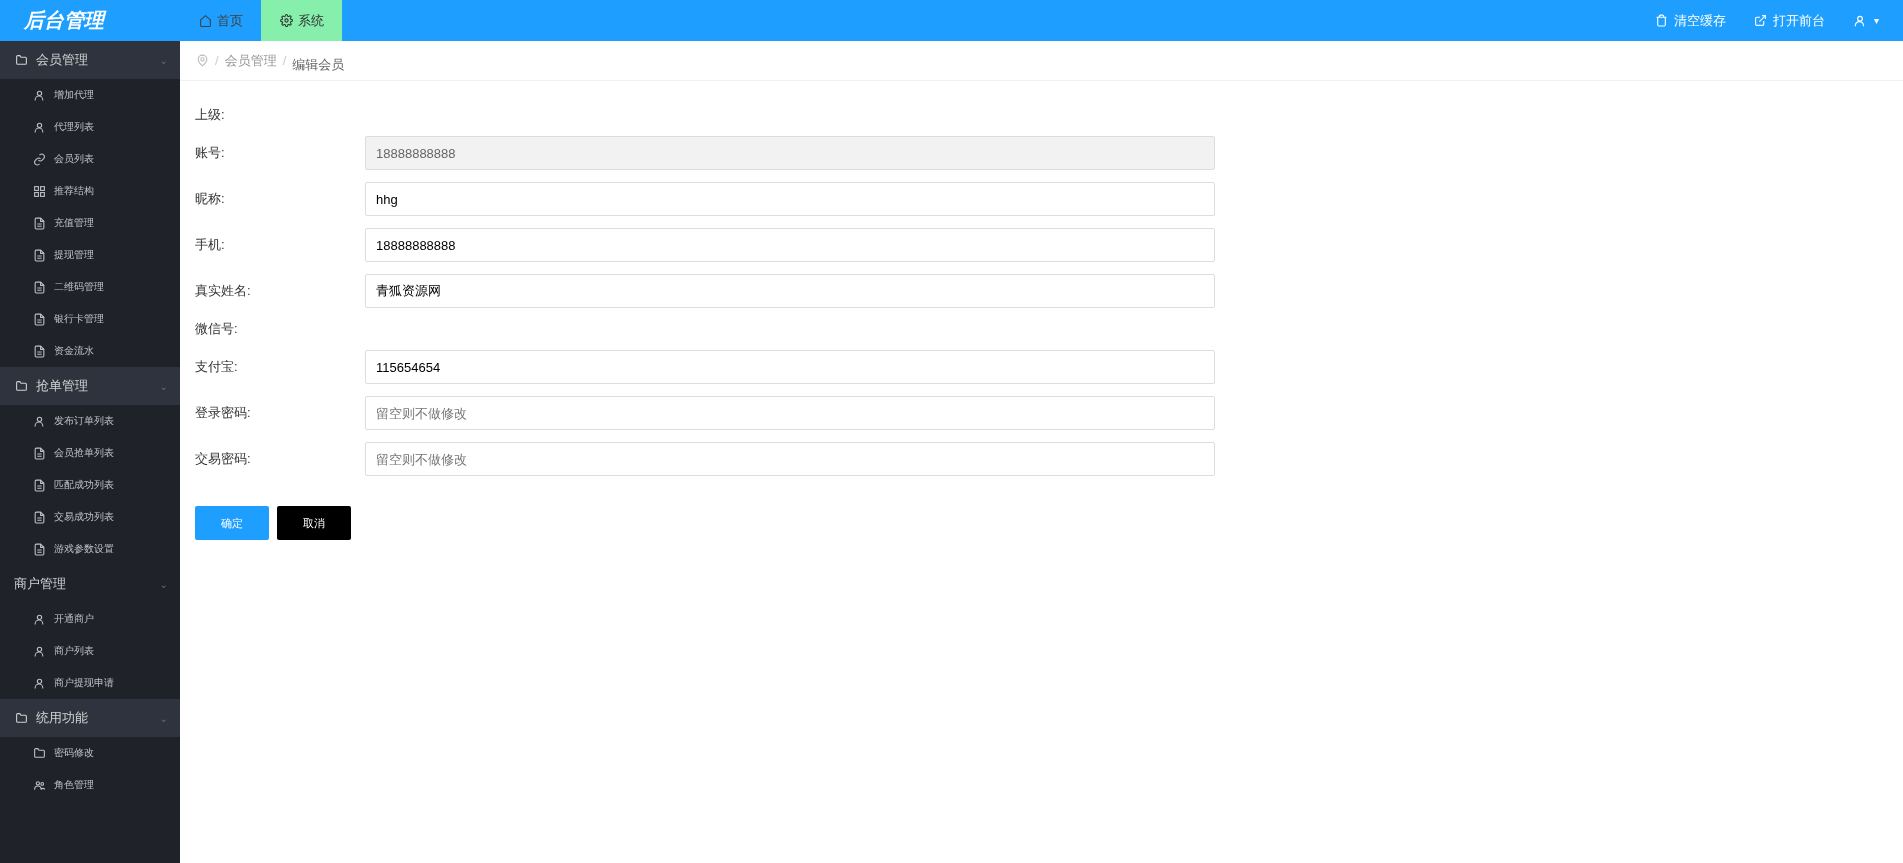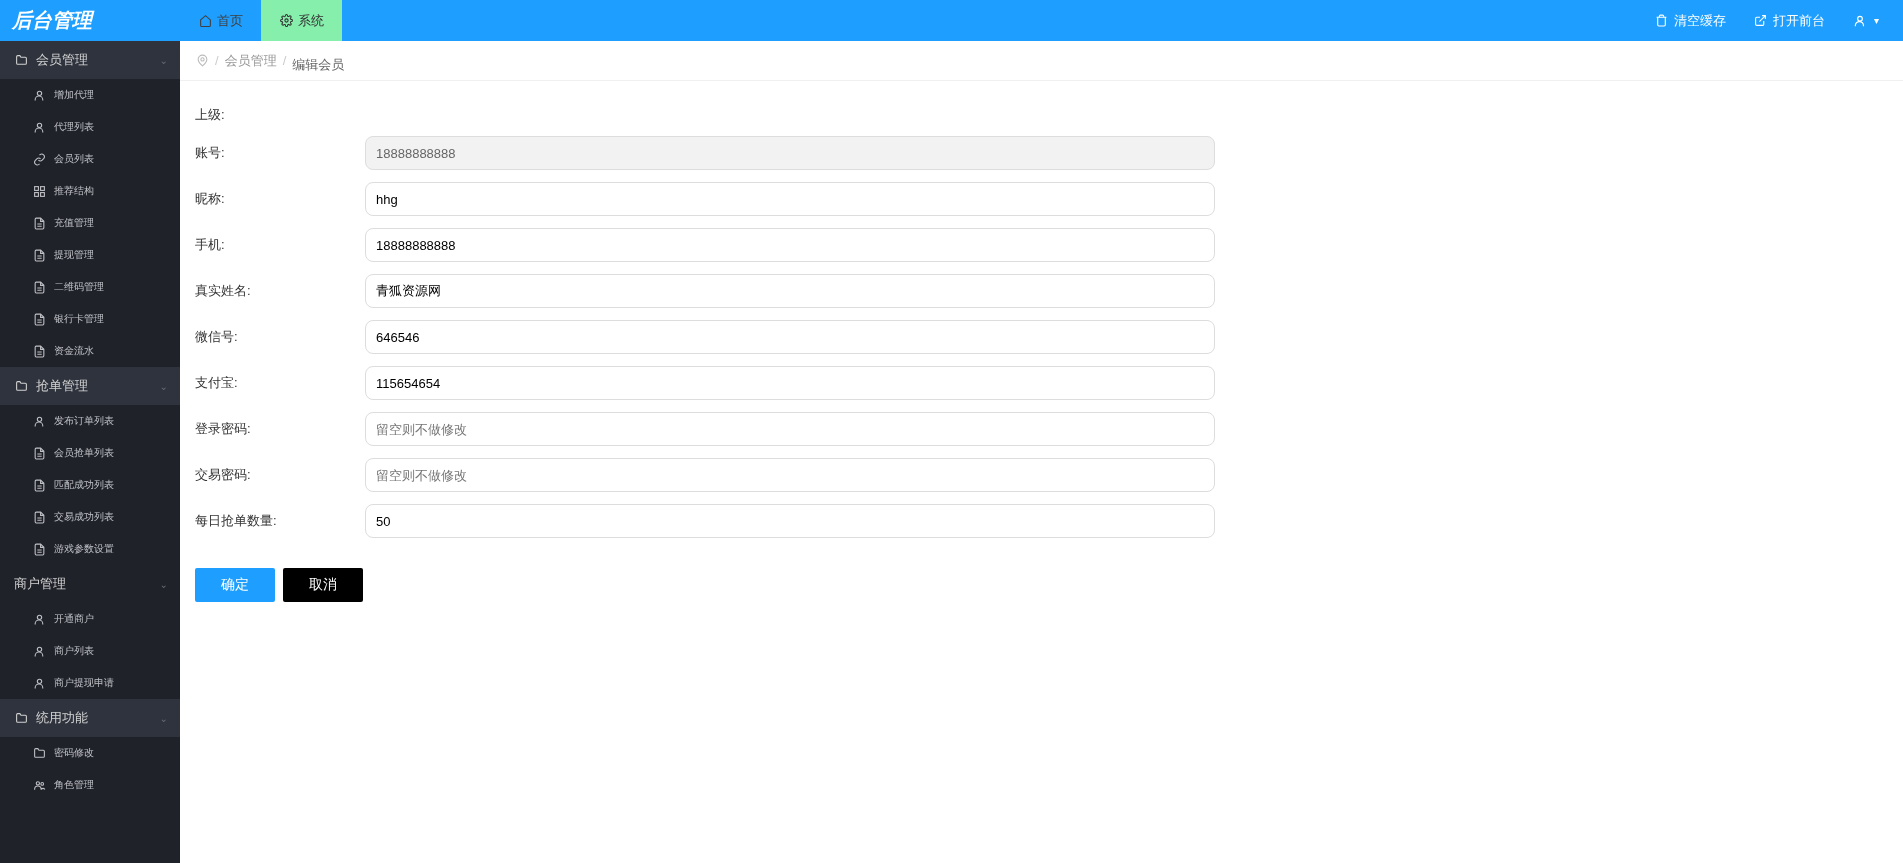--- a/index.html
+++ b/index.html
@@ -1,42 +1,42 @@
 <!DOCTYPE html>
 <html><head>
 <meta charset="utf-8">
 <style>
 * { margin: 0; padding: 0; box-sizing: border-box; }
 body { font-family: "Microsoft YaHei", Arial, sans-serif; font-size: 13px; color: #333; background: #fff; }
 .header { height: 41px; background: #1E9FFF; display: flex; align-items: stretch; }
-.logo { width: 180px; color: #fff; font-size: 20px; font-weight: bold; display: flex; align-items: center; padding-left: 12px; font-style: italic; }
+.logo { width: 180px; color: #fff; font-size: 20px; font-weight: bold; display: flex; align-items: center; padding-left: 24px; font-style: italic; }
 .top-nav { display: flex; flex: 1; }
 .top-nav-item { color: #404040; padding: 0 18px; display: flex; align-items: center; gap: 5px; font-size: 13px; cursor: pointer; }
 .top-nav-item.active { background: #86efac; color: #333; }
 .top-right { display: flex; align-items: stretch; padding-right: 10px; }
 .top-right-item { color: #fff; padding: 4px 14px; display: flex; align-items: center; gap: 5px; font-size: 13px; cursor: pointer; }
 .top-right-item .chev { font-size: 10px; margin-left: 2px; }
 .body { display: flex; height: calc(100vh - 41px); }
 .sidebar { width: 180px; background: #20222A; color: #a4a6ab; overflow-y: auto; }
 .menu-group-header { padding: 10px 14px; background: #2F333D; color: #d2d2d2; display: flex; align-items: center; gap: 8px; cursor: pointer; font-size: 13px; position: relative; }
 .menu-group-header.plain { background: #20222A; }
 .menu-group-header .chev { position: absolute; right: 12px; font-size: 10px; color: #676a72; }
 .menu-item { padding: 9px 14px 9px 32px; display: flex; align-items: center; gap: 8px; cursor: pointer; font-size: 10px; color: #bfc1c6; }
 .main { flex: 1; display: flex; flex-direction: column; background: #fff; overflow: hidden; }
 .breadcrumb { height: 40px; border-bottom: 1px solid #f0f0f0; display: flex; align-items: center; padding: 0 15px; color: #999; font-size: 13px; gap: 6px; }
 .breadcrumb .sep { color: #ccc; }
 .breadcrumb .last { color: #666; margin-top: 9px; }
 .content { padding: 25px 15px; overflow-y: auto; flex: 1; }
 .form-row { display: flex; align-items: center; margin-bottom: 12px; }
 .form-label { width: 170px; text-align: left; font-size: 13px; padding-right: 10px; }
 .form-control { flex: 0 0 850px; }
-.input { width: 100%; height: 34px; border: 1px solid #ddd; padding: 0 10px; font-size: 13px; border-radius: 8px; }
+.input { width: 100%; height: 34px; border: 1px solid #ddd; padding: 0 10px; font-size: 13px; border-radius: 2px; }
 .input[readonly] { background: #f2f2f2; color: #666; }
 .form-actions { margin-top: 30px; display: flex; gap: 8px; }
-.btn { height: 34px; padding: 0 26px; border: none; border-radius: 2px; font-size: 14px; cursor: pointer; color: #fff; }
+.btn { height: 34px; padding: 0 26px; border: none; border-radius: 2px; font-size: 11px; cursor: pointer; color: #fff; }
 .btn-primary { background: #1E9FFF; }
 .btn-danger { background: #000000; }
 .icon { display: inline-flex; width: 14px; height: 14px; align-items: center; justify-content: center; }
 svg { display: block; }
 </style>
 </head>
 <body>
 
 <div class="header">
   <div class="logo">后台管理</div>
@@ -323,37 +323,32 @@
           <div class="form-row">
             <div class="form-label">手机:</div>
             <div class="form-control"><input class="input" value="18888888888" style=""></div>
           </div>
           <div class="form-row">
             <div class="form-label">真实姓名:</div>
             <div class="form-control"><input class="input" value="青狐资源网" style=""></div>
           </div>
           <div class="form-row">
             <div class="form-label">微信号:</div>
-            <div class="form-control"><input class="input" value="646546" style=""></div>
           </div>
           <div class="form-row">
             <div class="form-label">支付宝:</div>
             <div class="form-control"><input class="input" value="115654654" style=""></div>
           </div>
           <div class="form-row">
             <div class="form-label">登录密码:</div>
             <div class="form-control"><input class="input" placeholder="留空则不做修改" style=""></div>
           </div>
           <div class="form-row">
             <div class="form-label">交易密码:</div>
             <div class="form-control"><input class="input" placeholder="留空则不做修改" style=""></div>
-          </div>
-          <div class="form-row">
-            <div class="form-label">每日抢单数量:</div>
-            <div class="form-control"><input class="input" value="50" style=""></div>
           </div>
         </div>
       <div class="form-actions">
         <button class="btn btn-primary">确定</button>
         <button class="btn btn-danger">取消</button>
       </div>
     </div>
   </div>
 </div>
 

